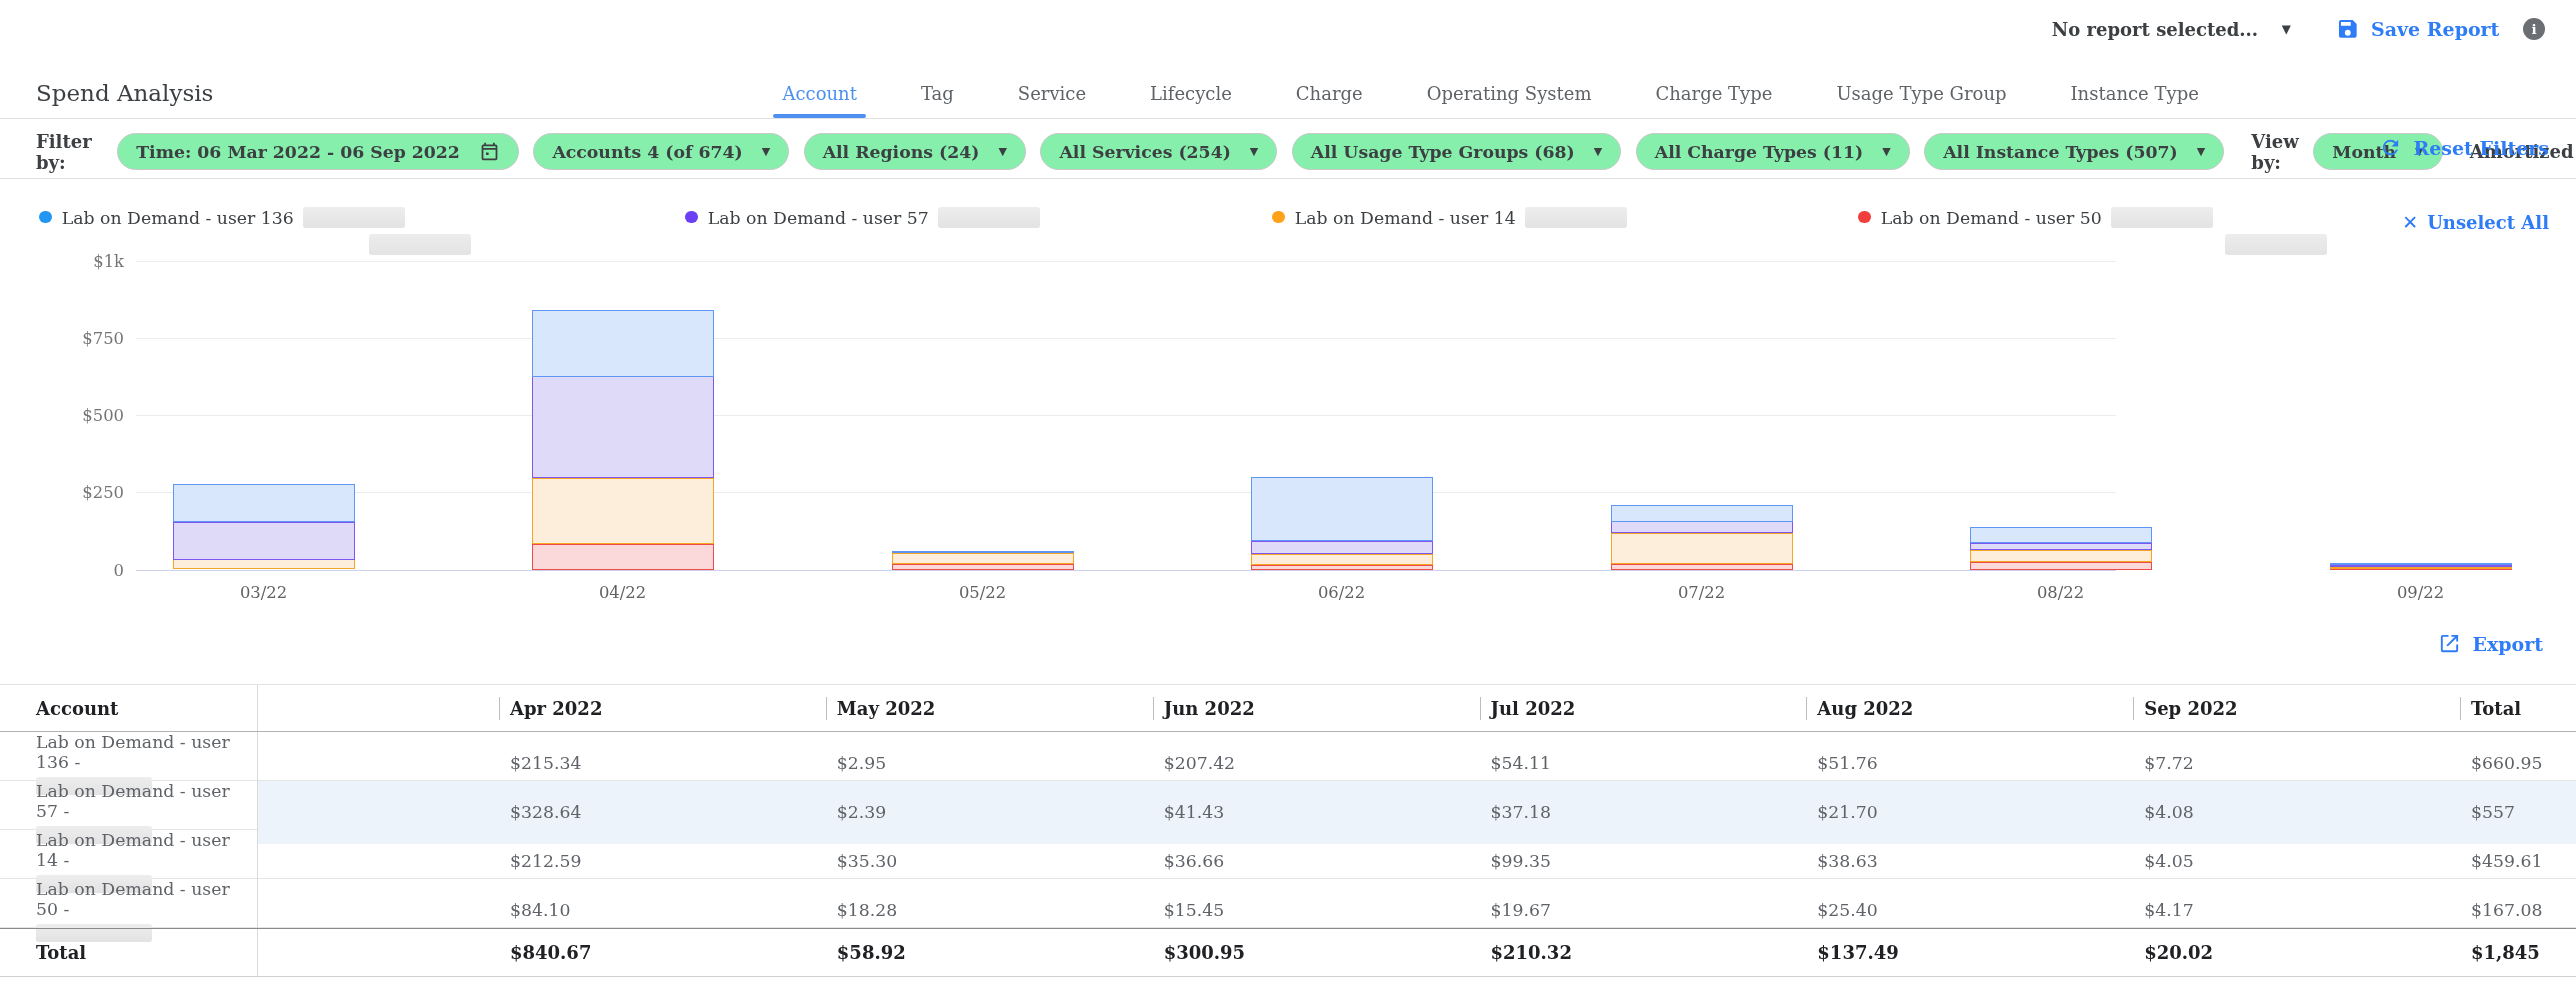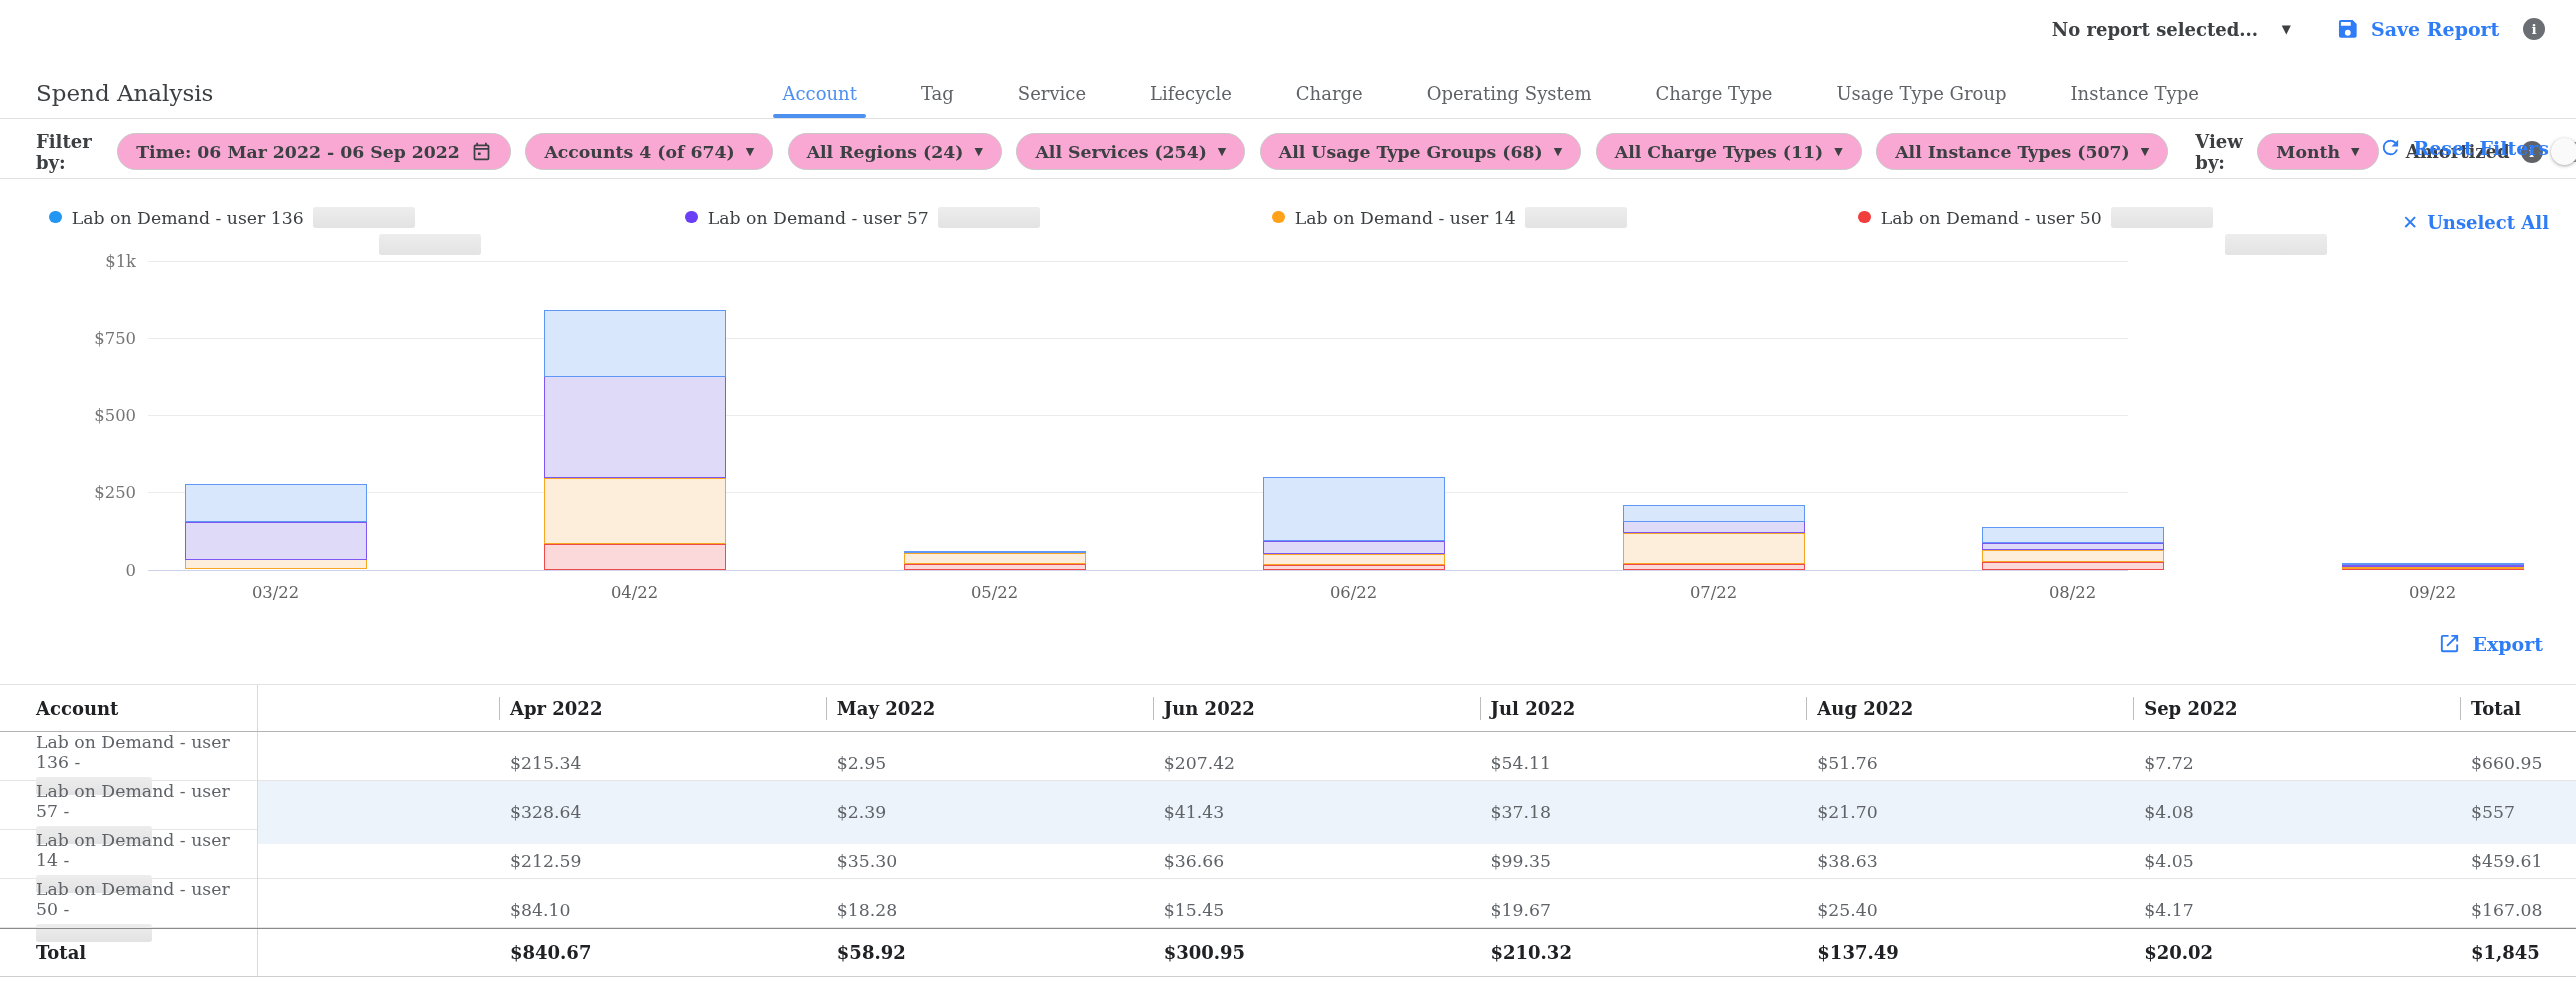--- a/index.html
+++ b/index.html
@@ -21,22 +21,22 @@
   .page-title { position:absolute; left:36px; top:80px; font-size:23px; font-weight:400; color:#3c4043; }
   .tabs { position:absolute; left:777px; top:67px; height:51px; display:flex; gap:53px; align-items:flex-end; }
   .tab { font-size:18px; color:#5f6368; padding:0 5.5px 14.5px 5.5px; position:relative; cursor:pointer; white-space:nowrap; }
   .tab.active { color:#4d90f0; }
   .tab.active::after { content:""; position:absolute; left:-3.6px; right:-3.6px; bottom:0; height:4.5px; background:#4d90f0; border-radius:2.7px; }
   .hdiv { position:absolute; left:0; right:0; height:0.9px; background:#e1e1e1; }
 
   
   .filter-row { position:absolute; left:36px; top:125px; height:53px; display:flex; align-items:center; gap:14.5px; }
   .filter-label { font-size:18px; font-weight:700; margin-right:11px; color:#3c4043; }
-  .pill { display:flex; align-items:center; gap:11px; border:1.8px solid #c8c8c8; border-radius:22px;
-          padding:7.3px 18px; font-size:17.3px; font-weight:700; color:#3c4043; background:#f9a8d4; cursor:pointer; white-space:nowrap;}
+  .pill { display:flex; align-items:center; gap:19px; border:1.8px solid #c8c8c8; border-radius:22px;
+          padding:7.3px 18px; font-size:17.3px; font-weight:700; color:#3c4043; background:#86efac; cursor:pointer; white-space:nowrap;}
   .pill .caret { font-size:11px; }
   .viewby-label { font-size:18px; font-weight:700; margin-left:12.7px; color:#3c4043; }
   .amortized-wrap { display:flex; align-items:center; gap:11px; margin-left:12.7px; }
   .amortized-label { font-size:18px; font-weight:700; color:#3c4043; }
   .toggle { width:44px; height:20px; background:#9aa0a6; border-radius:11px; position:relative; cursor:pointer; }
   .toggle .knob { position:absolute; left:-2.7px; top:-3.6px; width:27px; height:27px; background:#fafafa; border-radius:50%;
                   box-shadow:0 0.9px 3.6px rgba(0,0,0,.35); }
   .reset-filters { position:absolute; right:27px; top:136px; display:flex; align-items:center; gap:11px;
                    color:#2e7cf6; font-size:19px; font-weight:700; cursor:pointer; }
 
@@ -45,21 +45,21 @@
   .legend-dot { width:12.7px; height:12.7px; border-radius:50%; margin-top:3.6px; flex:0 0 auto; }
   .legend-label { font-size:17.3px; color:#3c4043; white-space:nowrap; }
   .legend-line { display:flex; align-items:center; gap:9px; }
   .redact { width:102px; height:21px; border-radius:2.7px; background:linear-gradient(#ededed,#e3e3e3); }
   .legend-line2 { margin-top:6.4px; }
   .unselect-all { position:absolute; right:27px; top:211px; color:#2e7cf6; font-size:18px; font-weight:700; cursor:pointer;
                   display:flex; align-items:center; gap:9px;}
   .x-icon { font-size:19px; font-weight:400; }
 
   
-  #chart { position:absolute; left:12px; top:227px; width:2156px; height:391px; }
+  #chart { position:absolute; left:0; top:227px; width:2156px; height:391px; }
   .gridline { position:absolute; left:136px; right:40px; height:0.9px; background:#ececec; }
   .gridline.base { background:#ccd2ec; }
   .ytick { position:absolute; left:0; width:124px; text-align:right; font-size:16.4px; color:#757575; transform:translateY(-50%); }
   .xtick { position:absolute; width:145px; text-align:center; font-size:16.4px; color:#616161; }
   .bar-seg { position:absolute; border:1.8px solid; }
 
   
   .export-btn { position:absolute; right:33px; top:632px; display:flex; align-items:center; gap:11px;
                 color:#2e7cf6; font-size:19px; font-weight:700; cursor:pointer; }
 
@@ -159,21 +159,21 @@
 </div>
 <div class="reset-filters">
   <svg class="icn" width="23" height="23" viewBox="0 0 24 24">
     <path fill="#2e7cf6" d="M17.65 6.35A7.95 7.95 0 0 0 12 4a8 8 0 1 0 7.73 10h-2.08A6 6 0 1 1 12 6c1.66 0 3.14.69 4.22 1.78L13 11h7V4l-2.35 2.35z"></path>
   </svg>
   <span>Reset Filters</span>
 </div>
 <div class="hdiv" style="top:178px"></div>
 
 <div id="legend">
-    <div class="legend-item" style="left: 49px; text-align: right;">
+    <div class="legend-item" style="left: 39px; text-align: right;">
       <span class="legend-dot" style="background: rgb(33, 150, 243);"></span>
       <div>
         <div class="legend-line">
           <span class="legend-label">Lab on Demand - user 136</span>
           <span class="redact"></span>
         </div>
         <div class="legend-line legend-line2">
           <span class="redact" style="margin-left: 307px;"></span>
         </div>
       </div>

